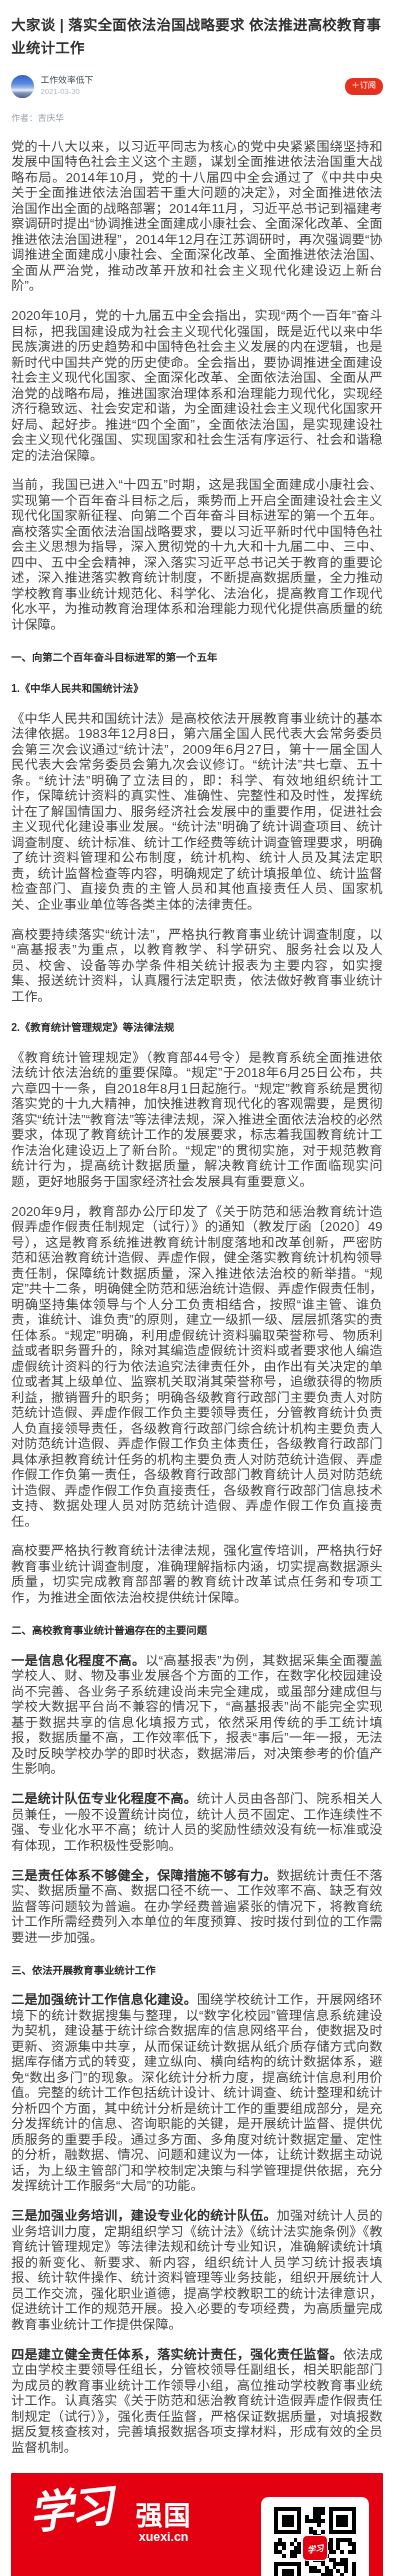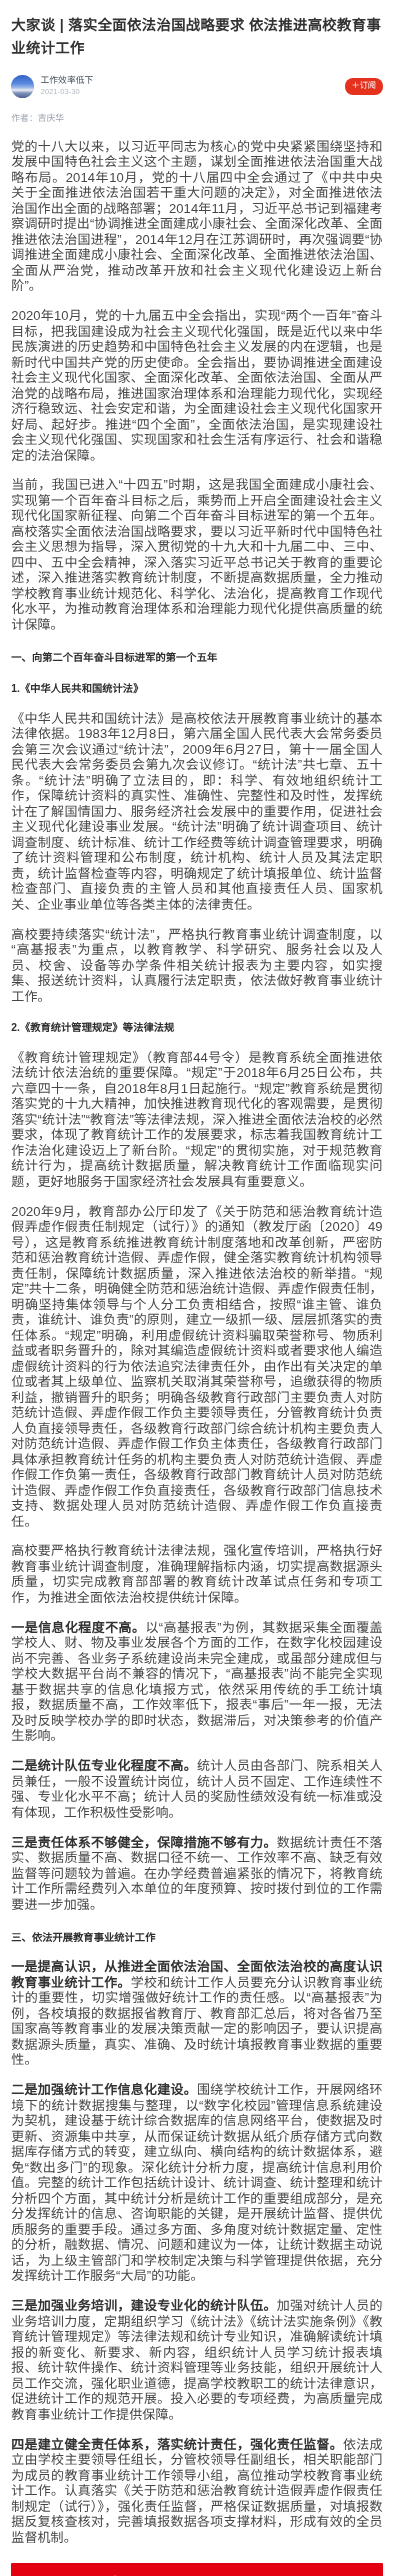--- a/index.html
+++ b/index.html
@@ -49,21 +49,21 @@
     display:flex;align-items:center;justify-content:space-between;
     padding:13.4px 13.4px;height:123px;box-sizing:content-box;
   }
   .promo-left{display:flex;flex-direction:column;justify-content:space-between;height:100%;padding-left:4.1px;}
   .logo-row{display:flex;align-items:flex-start;margin-top:2.1px;}
   .logo-script{
     font-family:"DejaVu Serif","Liberation Serif",serif;
     font-style:italic;font-weight:700;color:#fff;font-size:44px;line-height:44px;
     transform:rotate(-6deg);letter-spacing:-3.1px;
   }
-  .logo-stack{margin-left:6px;margin-top:13.4px;display:flex;flex-direction:column;align-items:flex-end;font-family:Liberation Mono, monospace;}
+  .logo-stack{margin-left:25px;margin-top:13.4px;display:flex;flex-direction:column;align-items:center;}
   .logo-block{font-size:27px;line-height:28px;font-weight:900;color:#fff;letter-spacing:1px;}
   .logo-domain{font-size:12.4px;line-height:14.4px;font-weight:700;color:#fff;}
   .slogan-row{display:flex;align-items:center;margin:5.2px 0 1px 3.1px;}
   .slogan{font-size:13px;font-weight:700;color:#fff;letter-spacing:0.5px;}
   .arrow-icon{margin-left:6.2px;}
   .qr-box{
     width:108px;height:101px;background:#fff;border-radius:7.2px;
     display:flex;align-items:center;justify-content:center;position:relative;flex:0 0 auto;
   }
   .qr-center-icon{
@@ -110,25 +110,25 @@
         <p class="para">2020年10月，党的十九届五中全会指出，实现“两个一百年”奋斗目标，把我国建设成为社会主义现代化强国，既是近代以来中华民族演进的历史趋势和中国特色社会主义发展的内在逻辑，也是新时代中国共产党的历史使命。全会指出，要协调推进全面建设社会主义现代化国家、全面深化改革、全面依法治国、全面从严治党的战略布局，推进国家治理体系和治理能力现代化，实现经济行稳致远、社会安定和谐，为全面建设社会主义现代化国家开好局、起好步。推进“四个全面”，全面依法治国，是实现建设社会主义现代化强国、实现国家和社会生活有序运行、社会和谐稳定的法治保障。</p>
         <p class="para">当前，我国已进入“十四五”时期，这是我国全面建成小康社会、实现第一个百年奋斗目标之后，乘势而上开启全面建设社会主义现代化国家新征程、向第二个百年奋斗目标进军的第一个五年。高校落实全面依法治国战略要求，要以习近平新时代中国特色社会主义思想为指导，深入贯彻党的十九大和十九届二中、三中、四中、五中全会精神，深入落实习近平总书记关于教育的重要论述，深入推进落实教育统计制度，不断提高数据质量，全力推动学校教育事业统计规范化、科学化、法治化，提高教育工作现代化水平，为推动教育治理体系和治理能力现代化提供高质量的统计保障。</p>
         <div class="sec-heading">一、向第二个百年奋斗目标进军的第一个五年</div>
         <div class="sub-heading">1.《中华人民共和国统计法》</div>
         <p class="para">《中华人民共和国统计法》是高校依法开展教育事业统计的基本法律依据。1983年12月8日，第六届全国人民代表大会常务委员会第三次会议通过“统计法”，2009年6月27日，第十一届全国人民代表大会常务委员会第九次会议修订。“统计法”共七章、五十条。“统计法”明确了立法目的，即：科学、有效地组织统计工作，保障统计资料的真实性、准确性、完整性和及时性，发挥统计在了解国情国力、服务经济社会发展中的重要作用，促进社会主义现代化建设事业发展。“统计法”明确了统计调查项目、统计调查制度、统计标准、统计工作经费等统计调查管理要求，明确了统计资料管理和公布制度，统计机构、统计人员及其法定职责，统计监督检查等内容，明确规定了统计填报单位、统计监督检查部门、直接负责的主管人员和其他直接责任人员、国家机关、企业事业单位等各类主体的法律责任。</p>
         <p class="para">高校要持续落实“统计法”，严格执行教育事业统计调查制度，以“高基报表”为重点，以教育教学、科学研究、服务社会以及人员、校舍、设备等办学条件相关统计报表为主要内容，如实搜集、报送统计资料，认真履行法定职责，依法做好教育事业统计工作。</p>
         <div class="sub-heading">2.《教育统计管理规定》等法律法规</div>
         <p class="para">《教育统计管理规定》（教育部44号令）是教育系统全面推进依法统计依法治统的重要保障。“规定”于2018年6月25日公布，共六章四十一条，自2018年8月1日起施行。“规定”教育系统是贯彻落实党的十九大精神，加快推进教育现代化的客观需要，是贯彻落实“统计法”“教育法”等法律法规，深入推进全面依法治校的必然要求，体现了教育统计工作的发展要求，标志着我国教育统计工作法治化建设迈上了新台阶。“规定”的贯彻实施，对于规范教育统计行为，提高统计数据质量，解决教育统计工作面临现实问题，更好地服务于国家经济社会发展具有重要意义。</p>
         <p class="para">2020年9月，教育部办公厅印发了《关于防范和惩治教育统计造假弄虚作假责任制规定（试行）》的通知（教发厅函〔2020〕49号），这是教育系统推进教育统计制度落地和改革创新，严密防范和惩治教育统计造假、弄虚作假，健全落实教育统计机构领导责任制，保障统计数据质量，深入推进依法治校的新举措。“规定”共十二条，明确健全防范和惩治统计造假、弄虚作假责任制，明确坚持集体领导与个人分工负责相结合，按照“谁主管、谁负责，谁统计、谁负责”的原则，建立一级抓一级、层层抓落实的责任体系。“规定”明确，利用虚假统计资料骗取荣誉称号、物质利益或者职务晋升的，除对其编造虚假统计资料或者要求他人编造虚假统计资料的行为依法追究法律责任外，由作出有关决定的单位或者其上级单位、监察机关取消其荣誉称号，追缴获得的物质利益，撤销晋升的职务；明确各级教育行政部门主要负责人对防范统计造假、弄虚作假工作负主要领导责任，分管教育统计负责人负直接领导责任，各级教育行政部门综合统计机构主要负责人对防范统计造假、弄虚作假工作负主体责任，各级教育行政部门具体承担教育统计任务的机构主要负责人对防范统计造假、弄虚作假工作负第一责任，各级教育行政部门教育统计人员对防范统计造假、弄虚作假工作负直接责任，各级教育行政部门信息技术支持、数据处理人员对防范统计造假、弄虚作假工作负直接责任。</p>
         <p class="para">高校要严格执行教育统计法律法规，强化宣传培训，严格执行好教育事业统计调查制度，准确理解指标内涵，切实提高数据源头质量，切实完成教育部部署的教育统计改革试点任务和专项工作，为推进全面依法治校提供统计保障。</p>
+        <div class="sec-heading">二、高校教育事业统计普遍存在的主要问题</div>
         <p class="para"><strong>一是信息化程度不高。</strong>以“高基报表”为例，其数据采集全面覆盖学校人、财、物及事业发展各个方面的工作，在数字化校园建设尚不完善、各业务子系统建设尚未完全建成，或虽部分建成但与学校大数据平台尚不兼容的情况下，“高基报表”尚不能完全实现基于数据共享的信息化填报方式，依然采用传统的手工统计填报，数据质量不高，工作效率低下，报表“事后”一年一报，无法及时反映学校办学的即时状态，数据滞后，对决策参考的价值产生影响。</p>
         <p class="para"><strong>二是统计队伍专业化程度不高。</strong>统计人员由各部门、院系相关人员兼任，一般不设置统计岗位，统计人员不固定、工作连续性不强、专业化水平不高；统计人员的奖励性绩效没有统一标准或没有体现，工作积极性受影响。</p>
         <p class="para"><strong>三是责任体系不够健全，保障措施不够有力。</strong>数据统计责任不落实、数据质量不高、数据口径不统一、工作效率不高、缺乏有效监督等问题较为普遍。在办学经费普遍紧张的情况下，将教育统计工作所需经费列入本单位的年度预算、按时拨付到位的工作需要进一步加强。</p>
         <div class="sec-heading">三、依法开展教育事业统计工作</div>
-        <p class="para"><strong>一是提高认识，从推进全面依法治国、全面依法治校的高度认识教育事业统计工作。</strong>学校和统计工作人员要充分认识教育事业统计的重要性，切实增强做好统计工作的责任感。以“高基报表”为例，各校填报的数据报省教育厅、教育部汇总后，将对各省乃至国家高等教育事业的发展决策贡献一定的影响因子，要认识提高数据源头质量，真实、准确、及时统计填报教育事业数据的重要性。</p>
         <p class="para"><strong>二是加强统计工作信息化建设。</strong>围绕学校统计工作，开展网络环境下的统计数据搜集与整理，以“数字化校园”管理信息系统建设为契机，建设基于统计综合数据库的信息网络平台，使数据及时更新、资源集中共享，从而保证统计数据从纸介质存储方式向数据库存储方式的转变，建立纵向、横向结构的统计数据体系，避免“数出多门”的现象。深化统计分析力度，提高统计信息利用价值。完整的统计工作包括统计设计、统计调查、统计整理和统计分析四个方面，其中统计分析是统计工作的重要组成部分，是充分发挥统计的信息、咨询职能的关键，是开展统计监督、提供优质服务的重要手段。通过多方面、多角度对统计数据定量、定性的分析，融数据、情况、问题和建议为一体，让统计数据主动说话，为上级主管部门和学校制定决策与科学管理提供依据，充分发挥统计工作服务“大局”的功能。</p>
         <p class="para"><strong>三是加强业务培训，建设专业化的统计队伍。</strong>加强对统计人员的业务培训力度，定期组织学习《统计法》《统计法实施条例》《教育统计管理规定》等法律法规和统计专业知识，准确解读统计填报的新变化、新要求、新内容，组织统计人员学习统计报表填报、统计软件操作、统计资料管理等业务技能，组织开展统计人员工作交流，强化职业道德，提高学校教职工的统计法律意识，促进统计工作的规范开展。投入必要的专项经费，为高质量完成教育事业统计工作提供保障。</p>
         <p class="para"><strong>四是建立健全责任体系，落实统计责任，强化责任监督。</strong>依法成立由学校主要领导任组长，分管校领导任副组长，相关职能部门为成员的教育事业统计工作领导小组，高位推动学校教育事业统计工作。认真落实《关于防范和惩治教育统计造假弄虚作假责任制规定（试行）》，强化责任监督，严格保证数据质量，对填报数据反复核查核对，完善填报数据各项支撑材料，形成有效的全员监督机制。</p>
       </div>
 
     <div class="promo">
       <div class="promo-left">
         <div class="logo-row">
           <span class="logo-script">学习</span>
           <span class="logo-stack">

